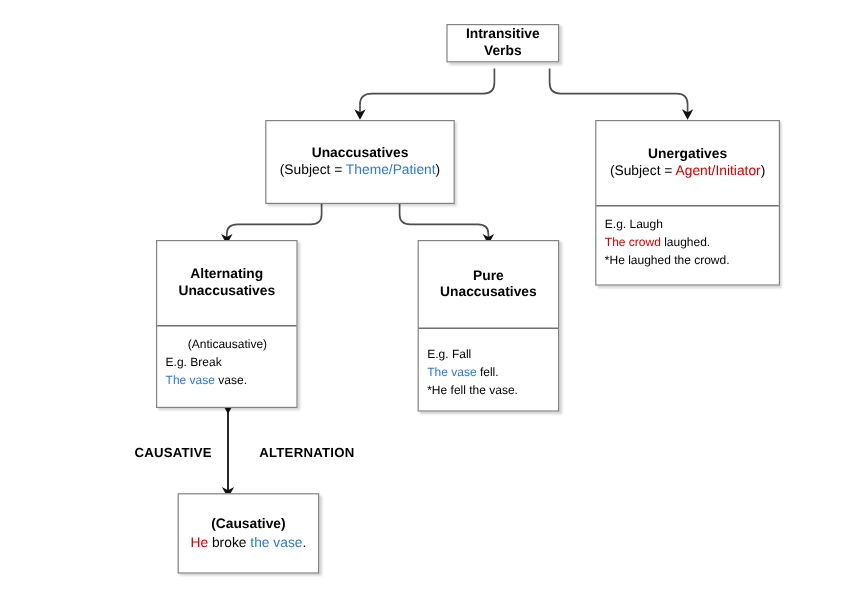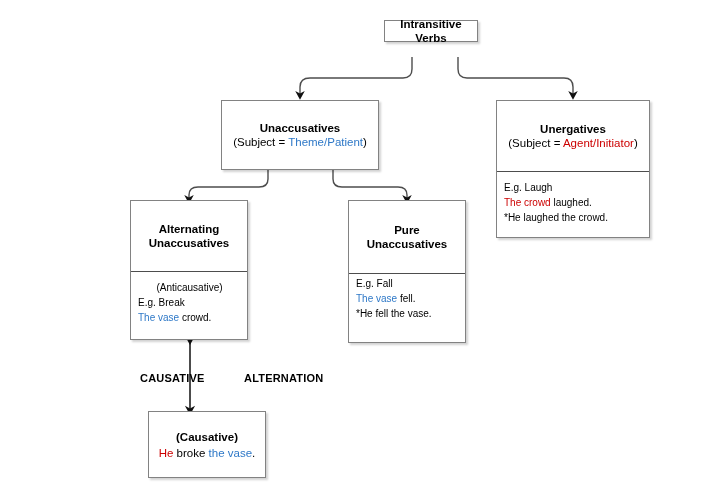--- a/index.html
+++ b/index.html
@@ -66,21 +66,20 @@
     height: 498px;
     pointer-events: none;
   }
   .alt-label {
     position: absolute;
     font-size: 11px;
     font-weight: bold;
     letter-spacing: 0.2px;
     color: #000;
     white-space: nowrap;
-    margin-left: 28px;
   }
   .caus-body {
     box-sizing: border-box;
     display: flex;
     flex-direction: column;
     align-items: center;
     justify-content: center;
     font-size: 11.5px;
     line-height: 16px;
     text-align: center;
@@ -107,21 +106,21 @@
 
     <path d="M458,57 L458,69 Q458,78 467,78 L564,78 Q573,78 573,87 L573,95" fill="none" stroke="#4d4d4d" stroke-width="1.4" marker-end="url(#arrow)"></path>
 
     <path d="M268,170 L268,179 Q268,187 259,187 L198,187 Q189,187 189,195 L189,199" fill="none" stroke="#4d4d4d" stroke-width="1.4" marker-end="url(#arrow)"></path>
 
     <path d="M333,170 L333,179 Q333,187 342,187 L398,187 Q407,187 407,195 L407,199" fill="none" stroke="#4d4d4d" stroke-width="1.4" marker-end="url(#arrow)"></path>
 
     <path d="M190,340 L190,410" fill="none" stroke="#111111" stroke-width="1.5" marker-start="url(#arrowUp)" marker-end="url(#arrow)"></path>
   </svg>
 
-  <div class="box" style="left:384px; top:20px; width:94px; height:22px;">
+  <div class="box" style="left:372px; top:20px; width:94px; height:32px;">
     <div class="box-head" style="height:100%;">
       <span class="title">Intransitive</span>
       <span class="title">Verbs</span>
     </div>
   </div>
 
   <div class="box" style="left:221px; top:100px; width:158px; height:70px;">
     <div class="box-head" style="height:100%;">
       <span class="title">Unaccusatives</span>
       <span class="sub"><span>(Subject = </span><span class="blue">Theme/Patient</span><span>)</span></span>
@@ -141,30 +140,30 @@
   </div>
 
   <div class="box" style="left:130px; top:200px; width:118px; height:140px;">
     <div class="box-head" style="height:70px;">
       <span class="title">Alternating</span>
       <span class="title">Unaccusatives</span>
     </div>
     <div class="box-body" style="height:70px;">
       <span class="centered">(Anticausative)</span>
       <div>E.g. Break</div>
-      <div><span class="blue">The vase</span><span> crowd.</span></div>
+      <div><span class="blue">The vase</span><span> vase.</span></div>
     </div>
   </div>
 
   <div class="box" style="left:348px; top:200px; width:118px; height:143px;">
     <div class="box-head" style="height:72px;">
       <span class="title">Pure</span>
       <span class="title">Unaccusatives</span>
     </div>
-    <div class="box-body" style="height:57px; padding-top:2px;">
+    <div class="box-body" style="height:57px; padding-top:14px;">
       <div>E.g. Fall</div>
       <div><span class="blue">The vase</span><span> fell.</span></div>
       <div>*He fell the vase.</div>
     </div>
   </div>
 
   <div class="alt-label" style="left:112px; top:372px;">CAUSATIVE</div>
   <div class="alt-label" style="left:216px; top:372px;">ALTERNATION</div>
 
   <div class="box" style="left:148px; top:411px; width:118px; height:67px;">

